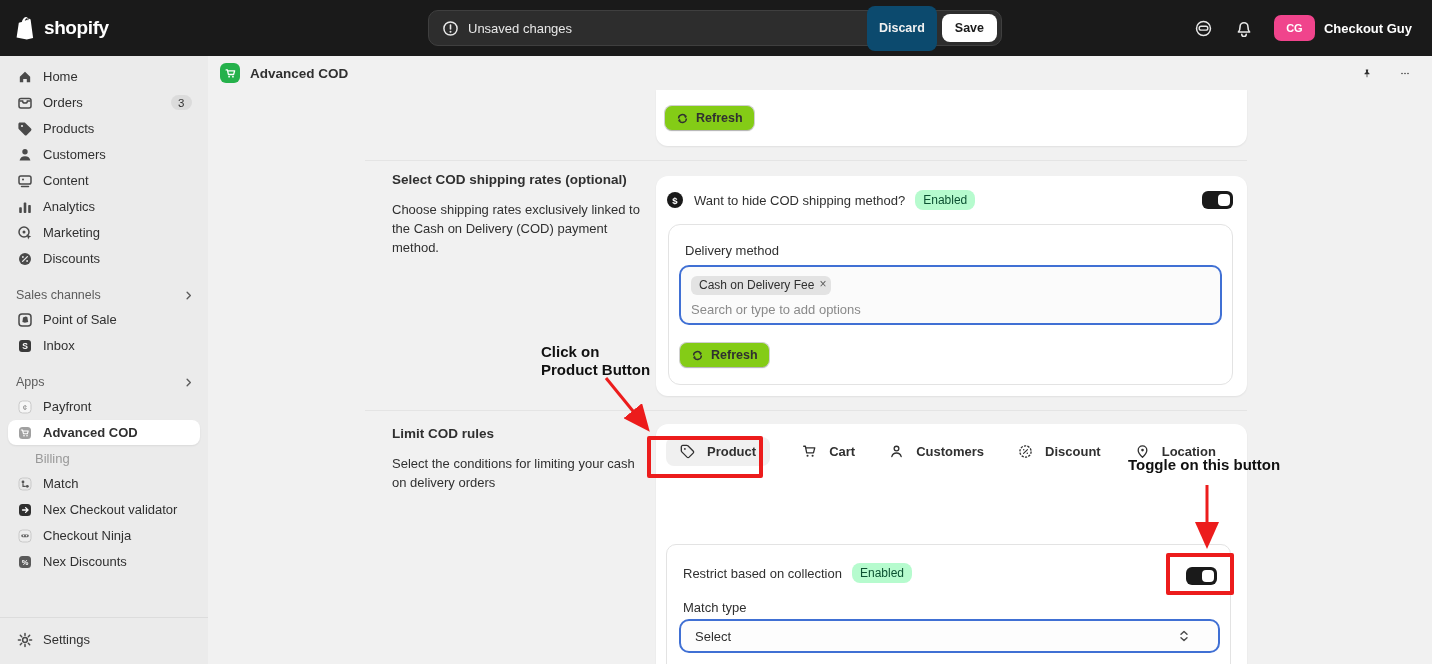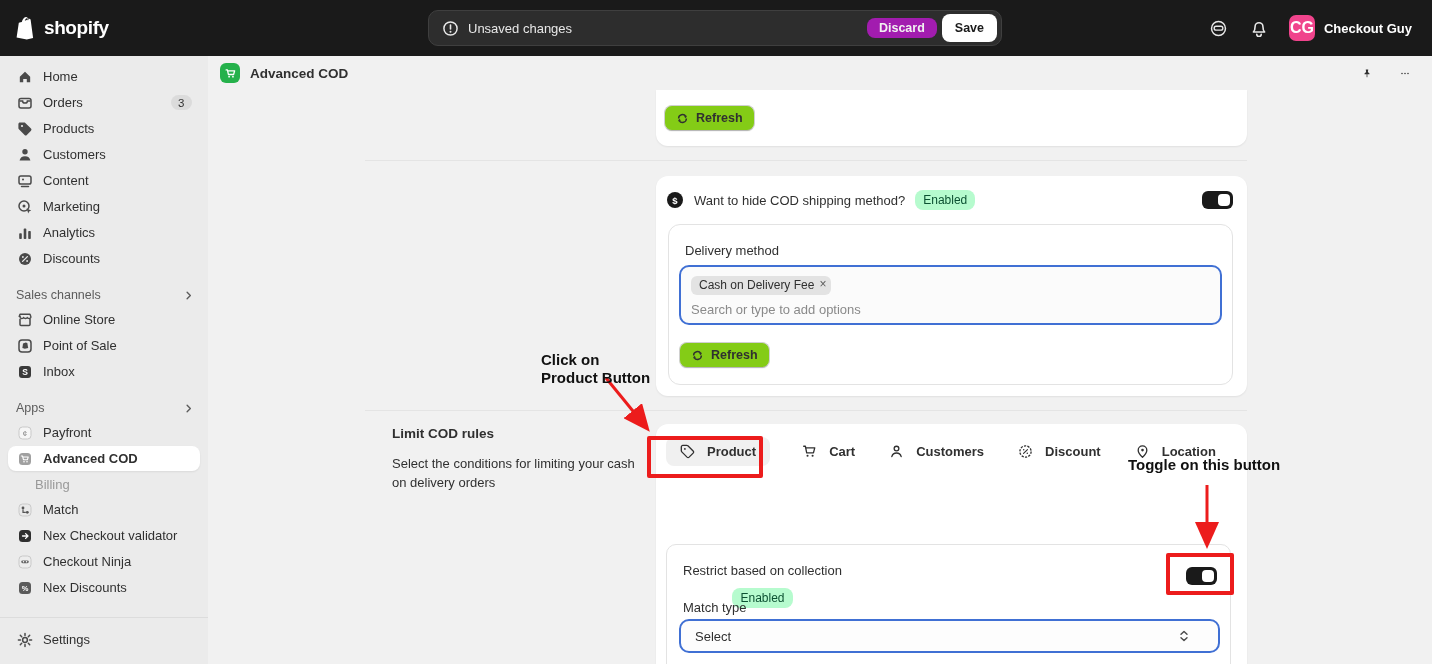--- a/index.html
+++ b/index.html
@@ -9,29 +9,29 @@
   svg{display:block;}
 
   
   .topbar{position:absolute;top:0;left:0;width:1432px;height:56px;background:#1a1a1a;z-index:40;}
   .logo{position:absolute;left:16px;top:0;height:56px;display:flex;align-items:center;gap:7px;cursor:pointer;}
   .logo-text{color:#fff;font-size:19px;font-weight:700;letter-spacing:-.4px;}
   .unsaved-bar{position:absolute;left:428px;top:10px;width:574px;height:36px;background:#2d2d2d;
       border:1px solid #3f3f3f;border-radius:10px;display:flex;align-items:center;
       padding:0 4px 0 13px;box-sizing:border-box;}
   .unsaved-text{color:#e8e8e8;font-size:13px;margin-left:9px;}
-  .btn-discard{margin-left:auto;height:20px;padding:0 12px;background:#a21caf;border:none;border-radius:8px;
+  .btn-discard{margin-left:auto;height:45px;padding:0 12px;background:#0c4a6e;border:none;border-radius:8px;
       color:#f1f1f1;font-size:12.5px;font-weight:600;font-family:inherit;cursor:pointer;}
   .btn-save{margin-left:5px;height:28px;padding:0 13px;background:#fff;border:none;border-radius:8px;
       color:#1a1a1a;font-size:12.5px;font-weight:600;font-family:inherit;cursor:pointer;}
   .top-right{position:absolute;right:14px;top:0;height:56px;display:flex;align-items:center;gap:8px;}
   .icon-btn{width:32px;height:32px;display:flex;align-items:center;justify-content:center;
       border-radius:8px;cursor:pointer;background:transparent;border:none;}
   .user-chip{display:flex;align-items:center;gap:9px;padding:3px 6px;border-radius:8px;cursor:pointer;}
-  .avatar{width:26px;height:26px;border-radius:7px;background:#f0448c;color:#fff;font-size:16px;
+  .avatar{width:41px;height:26px;border-radius:7px;background:#f0448c;color:#fff;font-size:11px;
       font-weight:700;display:flex;align-items:center;justify-content:center;}
   .user-name{color:#fff;font-size:13px;font-weight:600;}
 
   
   .sidebar{position:absolute;top:56px;left:0;width:208px;height:608px;background:#ebebeb;z-index:30;}
   .nav{padding-top:8px;}
   .nav-item{height:25px;margin:0 8px 1px;padding:0 8px;border-radius:8px;display:flex;align-items:center;
       gap:10px;font-size:13px;font-weight:500;color:#303030;cursor:pointer;}
   .nav-item .nico{width:17px;display:flex;justify-content:center;}
   .nav-item.active{background:#fff;box-shadow:0 1px 2px rgba(0,0,0,.08);font-weight:600;}
@@ -191,37 +191,37 @@
               <circle cx="6" cy="6.5" r="1" fill="#4a4a4a"></circle>
               <path d="M4.5 13.5h7" stroke="#4a4a4a" stroke-width="1.5" stroke-linecap="round"></path>
             </svg>
           </span>
         <span>Content</span>
       </div>
 
       <div class="nav-item">
         <span class="nico">
             <svg width="16" height="16" viewBox="0 0 16 16">
+              <rect x="2.2" y="8.2" width="2.6" height="5.8" rx=".8" fill="#4a4a4a"></rect>
+              <rect x="6.7" y="3.6" width="2.6" height="10.4" rx=".8" fill="#4a4a4a"></rect>
+              <rect x="11.2" y="6" width="2.6" height="8" rx=".8" fill="#4a4a4a"></rect>
+            </svg>
+          </span>
+        <span>Analytics</span>
+      </div>
+
+      <div class="nav-item">
+        <span class="nico">
+            <svg width="16" height="16" viewBox="0 0 16 16">
               <circle cx="7" cy="7" r="5" fill="none" stroke="#4a4a4a" stroke-width="1.5"></circle>
               <circle cx="7" cy="7" r="1.5" fill="#4a4a4a"></circle>
               <path d="M9.6 9.6l4.6 2-2.1.8-.8 2.1z" fill="#4a4a4a"></path>
             </svg>
           </span>
         <span>Marketing</span>
-      </div>
-
-      <div class="nav-item">
-        <span class="nico">
-            <svg width="16" height="16" viewBox="0 0 16 16">
-              <rect x="2.2" y="8.2" width="2.6" height="5.8" rx=".8" fill="#4a4a4a"></rect>
-              <rect x="6.7" y="3.6" width="2.6" height="10.4" rx=".8" fill="#4a4a4a"></rect>
-              <rect x="11.2" y="6" width="2.6" height="8" rx=".8" fill="#4a4a4a"></rect>
-            </svg>
-          </span>
-        <span>Analytics</span>
       </div>
 
       <div class="nav-item">
         <span class="nico">
             <svg width="16" height="16" viewBox="0 0 16 16">
               <circle cx="8" cy="8" r="6" fill="#4a4a4a"></circle>
               <path d="M5.6 10.4l4.8-4.8" stroke="#ebebeb" stroke-width="1.3" stroke-linecap="round"></path>
               <circle cx="5.9" cy="6" r=".9" fill="#ebebeb"></circle>
               <circle cx="10.1" cy="10" r=".9" fill="#ebebeb"></circle>
             </svg>
@@ -231,29 +231,20 @@
 
       <div class="nav-section">
         <span>Sales channels</span>
         <span class="chev">
             <svg width="11" height="11" viewBox="0 0 12 12">
               <path d="M4.5 2.5 8 6l-3.5 3.5" fill="none" stroke="#5c5c5c" stroke-width="1.5" stroke-linecap="round" stroke-linejoin="round"></path>
             </svg>
           </span>
       </div>
 
-      <div class="nav-item">
-        <span class="nico">
-            <svg width="16" height="16" viewBox="0 0 16 16">
-              <path d="M3 6.8v5.7a1 1 0 0 0 1 1h8a1 1 0 0 0 1-1V6.8" fill="none" stroke="#4a4a4a" stroke-width="1.5"></path>
-              <path d="M2.2 4.4 3 2.3h10l.8 2.1c.4 1-.4 2.1-1.7 2.1-.9 0-1.5-.4-1.8-1-.3.6-1 1-1.8 1s-1.5-.4-1.8-1c-.3.6-.9 1-1.8 1-1.3 0-2.1-1.1-1.7-2.1z" fill="none" stroke="#4a4a4a" stroke-width="1.4" stroke-linejoin="round"></path>
-            </svg>
-          </span>
-        <span>Online Store</span>
-      </div>
 
       <div class="nav-item">
         <span class="nico">
             <svg width="16" height="16" viewBox="0 0 16 16">
               <rect x="2" y="2" width="12" height="12" rx="3" fill="none" stroke="#4a4a4a" stroke-width="1.5"></rect>
               <path d="M8.7 4.6l1.6.5.9 5-3.4.7-2.4-.8.6-4.6z" fill="#4a4a4a"></path>
             </svg>
           </span>
         <span>Point of Sale</span>
       </div>
@@ -397,20 +388,24 @@
               <path d="M2.2 9.9l1.2-2.6 2 1.9z" fill="#303030"></path>
               <path d="M11.8 4.1l-1.2 2.6-2-1.9z" fill="#303030"></path>
             </svg>
           </span>
         <span>Refresh</span>
       </button>
     </div>
 
     <div class="divider" style="top:104px;"></div>
 
+    <div class="sec-left" style="top:116px;">
+      <div class="sec-heading">Select COD shipping rates (optional)</div>
+      <div class="sec-desc" style="width:248px;">Choose shipping rates exclusively linked to the Cash on Delivery (COD) payment method.</div>
+    </div>
 
     <div class="card" style="left:448px;top:120px;width:591px;height:220px;">
       <div class="row-flex" style="position:absolute;left:10px;top:14px;right:54px;">
         <span>
           <svg width="18" height="18" viewBox="0 0 18 18">
               <circle cx="9" cy="9" r="8" fill="#1a1a1a"></circle>
               <text x="9" y="12.6" font-size="9.5" font-weight="bold" fill="#fff" text-anchor="middle" font-family="Liberation Sans, sans-serif">$</text>
             </svg>
         </span>
         <span style="font-size:13px;">Want to hide COD shipping method?</span>
@@ -494,21 +489,21 @@
                 <path d="M8 14.2S12.6 9.8 12.6 6.6a4.6 4.6 0 1 0-9.2 0C3.4 9.8 8 14.2 8 14.2z" fill="none" stroke="#303030" stroke-width="1.4" stroke-linejoin="round"></path>
                 <circle cx="8" cy="6.5" r="1.4" fill="#303030"></circle>
               </svg>
             </span>
           <span>Location</span>
         </div>
       </div>
 
 
       <div class="sub-box" style="left:10px;top:120px;width:565px;height:162px;">
-        <div class="row-flex" style="position:absolute;left:16px;top:18px;flex-direction:column;">
+        <div class="row-flex" style="position:absolute;left:16px;top:18px;">
           <span style="font-size:13px;">Restrict based on collection</span>
           <span class="badge enabled">Enabled</span>
         </div>
         <div class="toggle on" style="position:absolute;right:13px;top:22px;"></div>
 
         <div class="field-label" style="position:absolute;left:16px;top:55px;">Match type</div>
         <div class="select" style="left:12px;top:74px;width:541px;height:34px;">
           <span>Select</span>
           <span style="margin-left:auto;">
             <svg width="12" height="14" viewBox="0 0 12 14">
@@ -522,19 +517,19 @@
     <svg class="ann-svg">
       <defs>
         <marker id="arrowhead" markerWidth="9" markerHeight="8" refX="7" refY="4" orient="auto">
           <polygon points="0 0, 9 4, 0 8" fill="#ec1c1c"></polygon>
         </marker>
       </defs>
       <line x1="398" y1="322" x2="438" y2="371" stroke="#ec1c1c" stroke-width="3" marker-end="url(#arrowhead)"></line>
       <line x1="999" y1="429" x2="999" y2="487" stroke="#ec1c1c" stroke-width="3" marker-end="url(#arrowhead)"></line>
     </svg>
 
-    <div class="ann-text" style="left:333px;top:295px;width:118px;">Click on Product Button</div>
+    <div class="ann-text" style="left:333px;top:287px;width:118px;">Click on Product Button</div>
     <div class="ann-text" style="left:920px;top:400px;width:170px;">Toggle on this button</div>
 
     <div class="ann-rect" style="left:439px;top:380px;width:108px;height:34px;"></div>
     <div class="ann-rect" style="left:958px;top:497px;width:60px;height:34px;"></div>
   </div>
 </div>
 
 </body></html>

